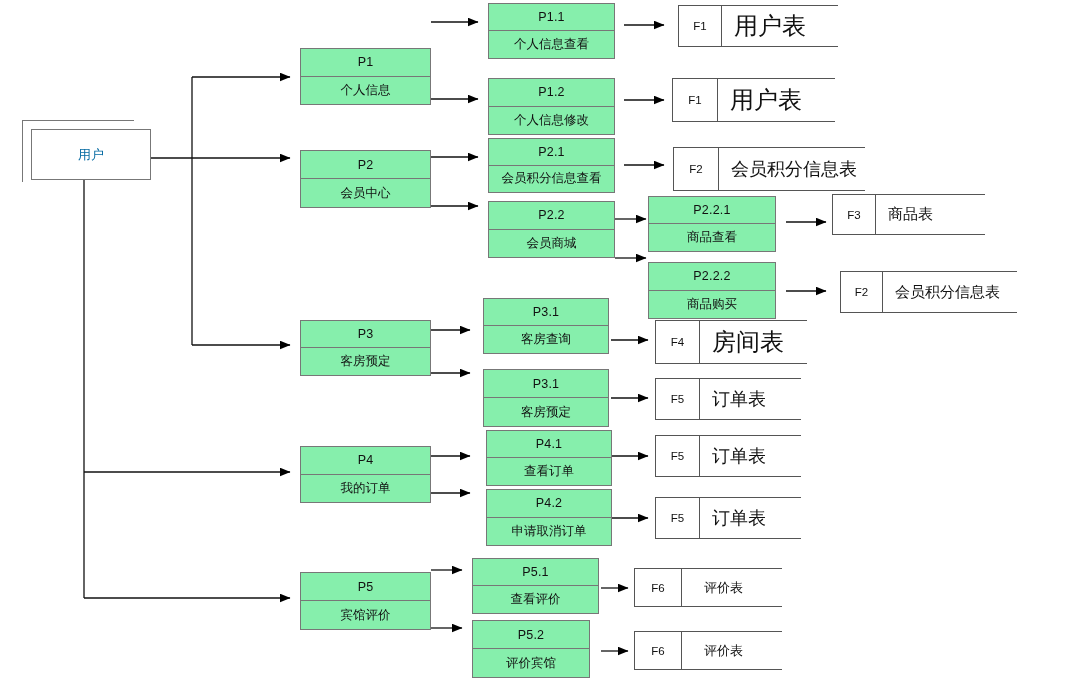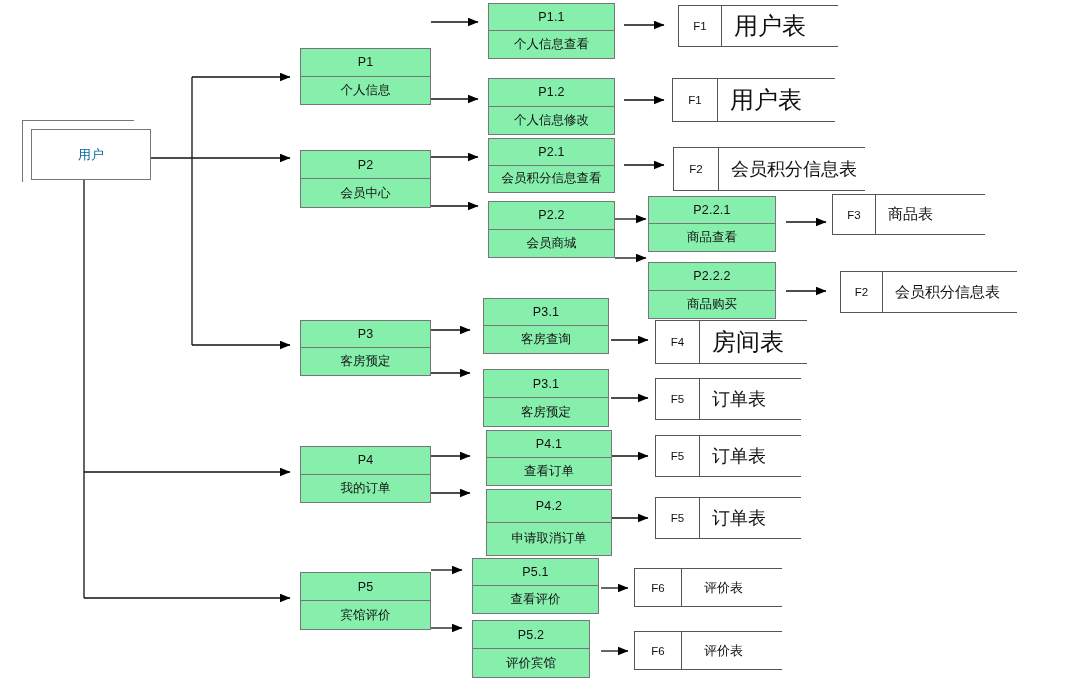--- a/index.html
+++ b/index.html
@@ -168,21 +168,21 @@
   <div class="proc" style="left:483px;top:369px;width:126px;height:58px;">
     <div class="pid">P3.1</div>
     <div class="pname">客房预定</div>
   </div>
 
   <div class="proc" style="left:486px;top:430px;width:126px;height:56px;">
     <div class="pid">P4.1</div>
     <div class="pname">查看订单</div>
   </div>
 
-  <div class="proc" style="left:486px;top:489px;width:126px;height:67px;">
+  <div class="proc" style="left:486px;top:489px;width:126px;height:57px;">
     <div class="pid">P4.2</div>
     <div class="pname">申请取消订单</div>
   </div>
 
   <div class="proc" style="left:472px;top:558px;width:127px;height:56px;">
     <div class="pid">P5.1</div>
     <div class="pname">查看评价</div>
   </div>
 
   <div class="proc" style="left:472px;top:620px;width:118px;height:58px;">

